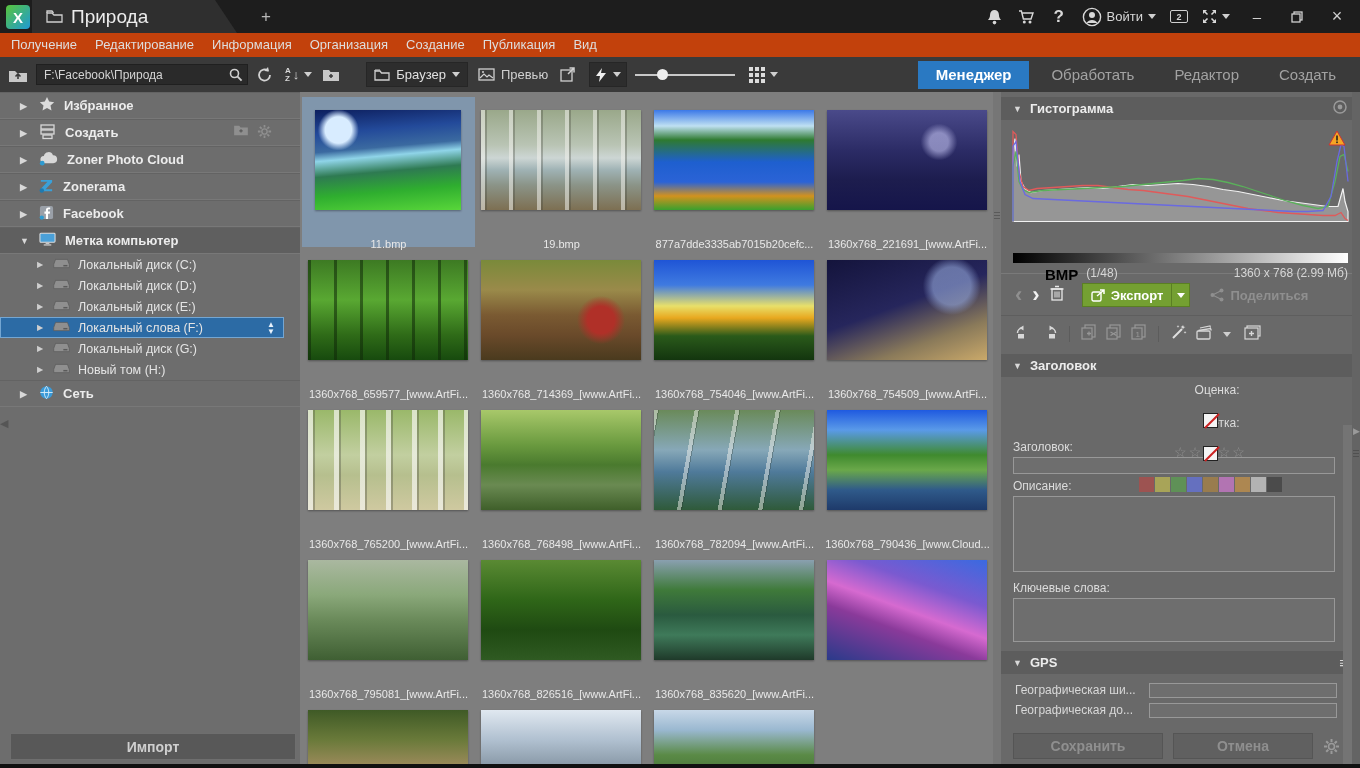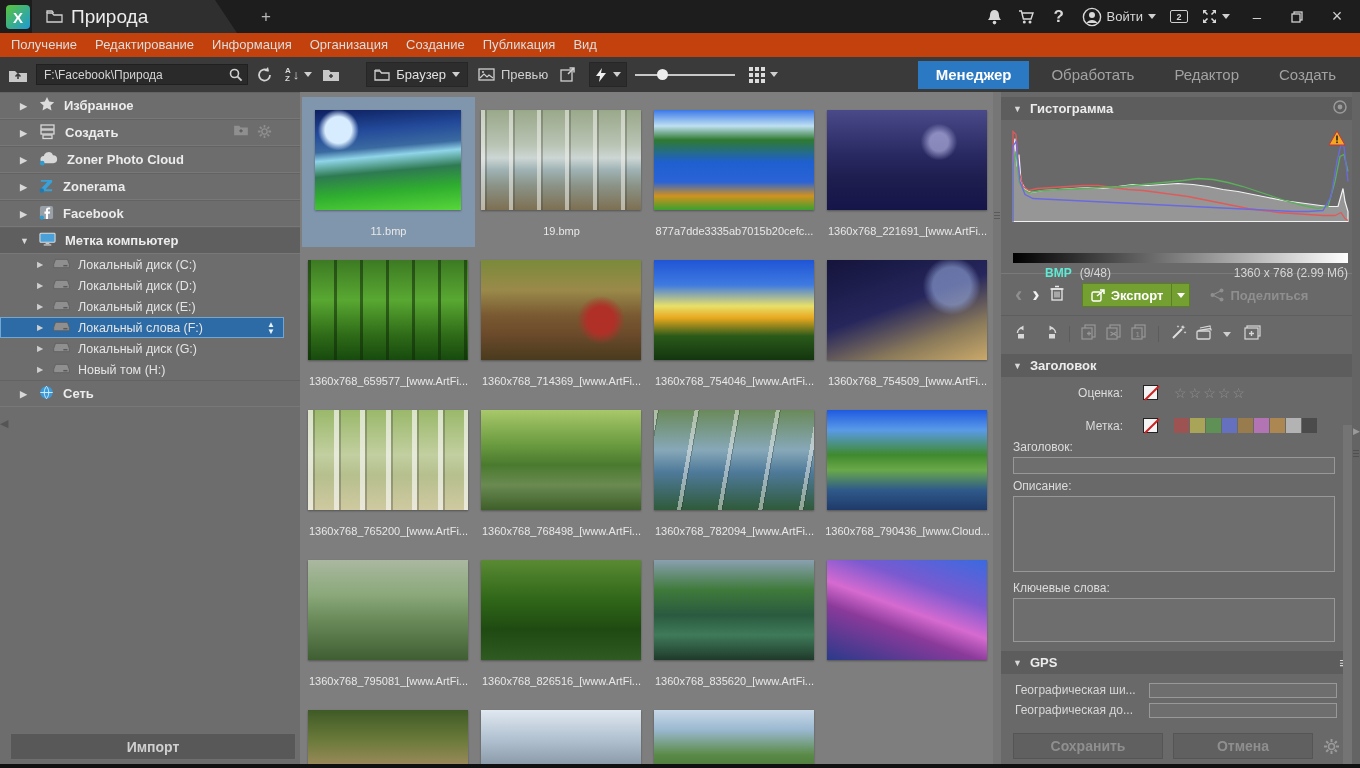--- a/index.html
+++ b/index.html
@@ -52,47 +52,47 @@
   .sb-child.sel .updown{margin-left:auto;padding-right:8px;color:#e8f2fc;font-size:8px;line-height:7px;display:flex;flex-direction:column;}
   .collapse-left{position:absolute;left:0;top:325px;color:#555;font-size:11px;}
   .import-btn{position:absolute;left:10px;bottom:4px;width:286px;height:27px;background:#585858;border:1px solid #6e6e6e;
     display:flex;align-items:center;justify-content:center;font-size:14px;font-weight:bold;color:#cfcfcf;}
   
   .thumbs{position:relative;width:693px;flex:none;background:#7e7e7e;overflow:hidden;}
   .pgrid{position:absolute;left:2px;top:5px;display:grid;grid-template-columns:repeat(4,173px);}
   .pcell{width:173px;height:150px;position:relative;}
   .pcell.sel{background:#8096ac;}
   .pimg{position:absolute;left:6px;top:13px;width:160px;height:100px;box-shadow:0 1px 2px rgba(0,0,0,.35);}
-  .pcap{position:absolute;left:2px;top:128px;width:169px;text-align:center;font-size:11px;color:#e8e8e8;white-space:nowrap;overflow:hidden;}
+  .pcap{position:absolute;left:2px;top:141px;width:169px;text-align:center;font-size:11px;color:#e8e8e8;white-space:nowrap;overflow:hidden;}
   
   .splitter{width:8px;flex:none;background:#767676;position:relative;}
   .grip{position:absolute;left:1px;top:118px;width:6px;}
   .grip i{display:block;height:1px;background:#5a5a5a;margin:2px 0;}
   
   .rpanel{position:relative;flex:1;background:#696969;}
   .sec-head{height:23px;background:#5d5d5d;display:flex;align-items:center;gap:8px;padding:0 12px;font-size:13px;font-weight:bold;color:#ececec;}
   .sec-head .tri{font-size:9px;color:#d8d8d8;}
   .sec-head .right{margin-left:auto;color:#9a9a9a;}
   .gradbar{position:absolute;left:12px;top:133px;width:335px;height:10px;background:linear-gradient(90deg,#000,#fff);}
   .warn{position:absolute;right:14px;top:10px;}
   .inforow{position:absolute;left:12px;top:146px;width:335px;display:flex;font-size:12px;color:#d6d6d6;}
-  .inforow b{color:#5eead4;font-size:12px;padding-left:32px;}
+  .inforow b{color:#000000;font-size:15px;padding-left:32px;}
   .navrow{display:flex;align-items:center;gap:10px;padding:0 0 0 14px;height:30px;}
   .chev{font-size:22px;font-weight:bold;line-height:22px;}
   .export-btn{display:flex;align-items:center;height:24px;background:#74a032;border:1px solid #5a7f24;color:#fff;font-size:13px;font-weight:bold;}
   .export-btn .m{display:flex;align-items:center;gap:6px;padding:0 8px;}
   .export-btn .dd{width:18px;height:100%;border-left:1px solid #5a7f24;display:flex;align-items:center;justify-content:center;}
   .share-btn{display:flex;align-items:center;gap:6px;color:#8f8f8f;font-size:13px;font-weight:bold;}
   .iconrow{display:flex;align-items:center;gap:9px;padding-left:14px;height:28px;}
   .iconrow .sep{width:1px;height:16px;background:#5c5c5c;margin:0 2px;}
   .dis{opacity:.45;}
   .frm-label{font-size:12px;color:#dcdcdc;padding:5px 0 3px 12px;}
   .inp{background:#6e6e6e;border:1px solid #989898;height:17px;width:322px;margin-left:12px;display:block;color:#eee;font-size:12px;padding:0 3px;}
   .txa{background:#6e6e6e;border:1px solid #989898;width:322px;margin-left:12px;display:block;resize:none;color:#eee;font-size:12px;}
-  .ratingrow{display:flex;align-items:center;gap:16px;padding-left:60px;height:19px;font-size:12px;color:#dcdcdc;}
+  .ratingrow{display:flex;align-items:center;gap:16px;padding-left:60px;height:19px;font-size:12px;color:#dcdcdc;flex-direction:column;}
   .ratingrow .lb{width:62px;text-align:right;margin-right:4px;}
   .nonebox{width:15px;height:15px;background:#f4f4f4;border:1px solid #222;position:relative;flex:none;}
   .nonebox:after{content:"";position:absolute;left:-2px;top:6px;width:20px;height:2px;background:#cc2222;transform:rotate(-45deg);}
   .star{color:#929292;font-size:14px;letter-spacing:2px;}
   .sw{width:15px;height:15px;flex:none;}
   .gpsrow{display:flex;align-items:center;gap:6px;padding-left:14px;height:20px;font-size:12px;color:#d8d8d8;}
   .gpsrow .lb{width:128px;white-space:nowrap;overflow:hidden;}
   .gpsrow .inp2{background:#6e6e6e;border:1px solid #989898;height:15px;width:188px;color:#eee;font-size:12px;}
   .btnrow{position:absolute;left:12px;bottom:5px;display:flex;gap:10px;align-items:center;}
   .gbtn{width:150px;height:26px;background:#606060;border:1px solid #555;display:flex;align-items:center;justify-content:center;
@@ -508,21 +508,21 @@
         <span class="warn">
           <svg width="18" height="16" viewBox="0 0 18 16">
               <path d="M9 1l8 14H1z" fill="#f5a623" stroke="#c33" stroke-width="1"></path>
               <rect x="8.2" y="5.5" width="1.6" height="5" fill="#222"></rect>
               <rect x="8.2" y="11.5" width="1.6" height="1.6" fill="#222"></rect>
             </svg>
         </span>
         <div class="gradbar"></div>
         <div class="inforow">
           <b>BMP</b>
-          <span style="margin-left:8px;">(9/48)</span>
+          <span style="margin-left:8px;">(1/48)</span>
           <span style="margin-left:auto;">1360 x 768 (2.99 Мб)</span>
         </div>
       </div>
       <div style="height:28px;"></div>
       <div style="border-top:1px solid #7a7a7a;margin:0 0 6px 0;"></div>
       <div class="navrow">
         <span class="chev" style="color:#8f8f8f;">‹</span>
         <span class="chev" style="color:#f2f2f2;">›</span>
         <span>
           <svg width="14" height="16" viewBox="0 0 14 16">

